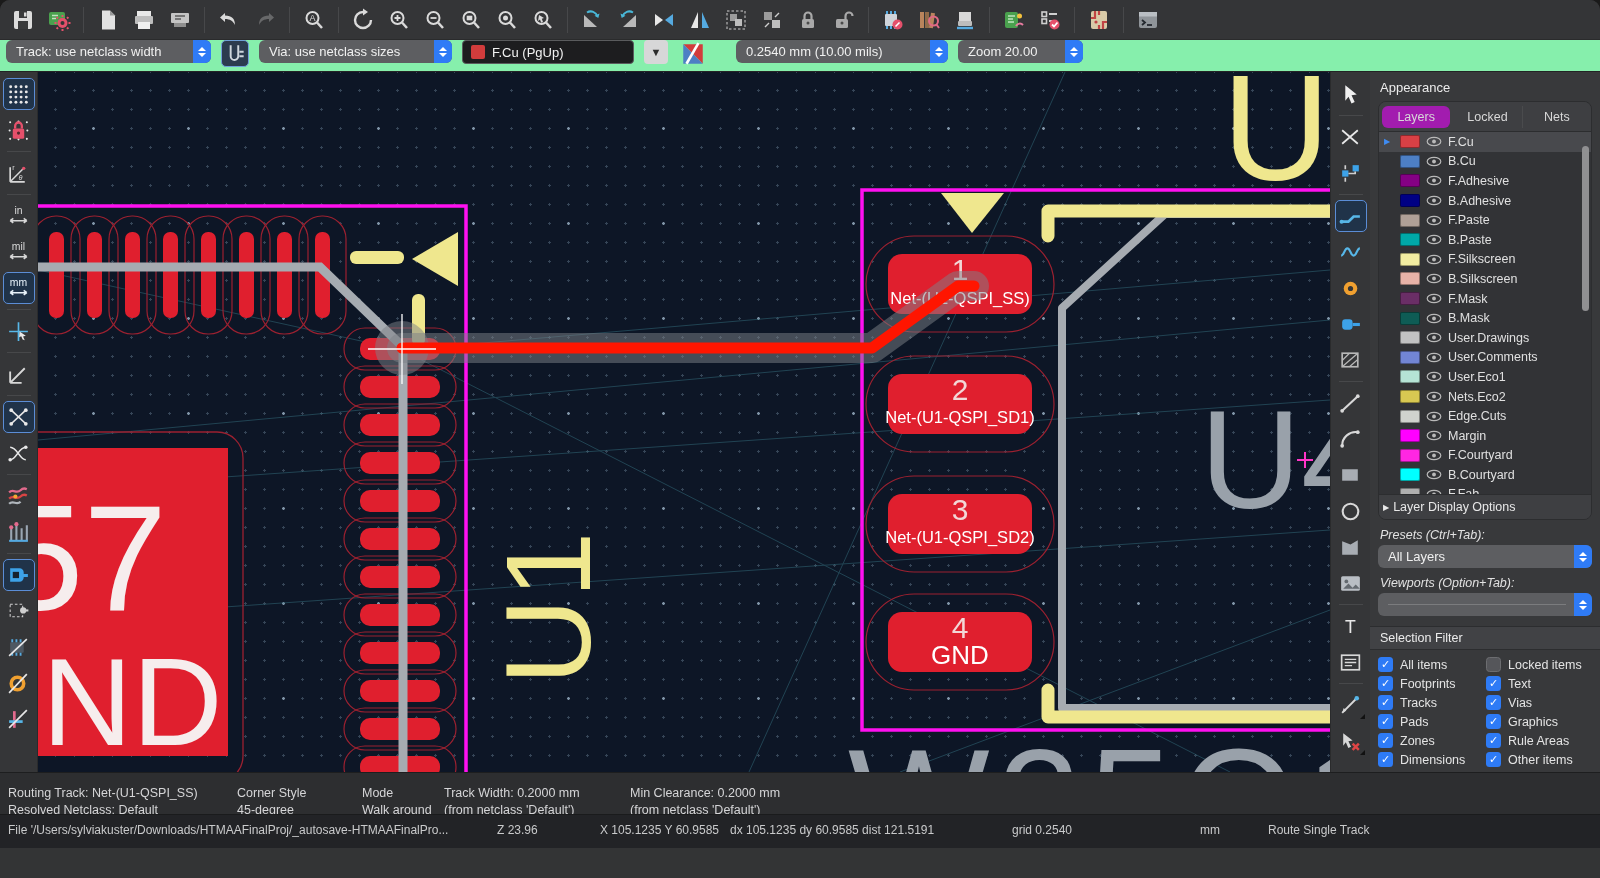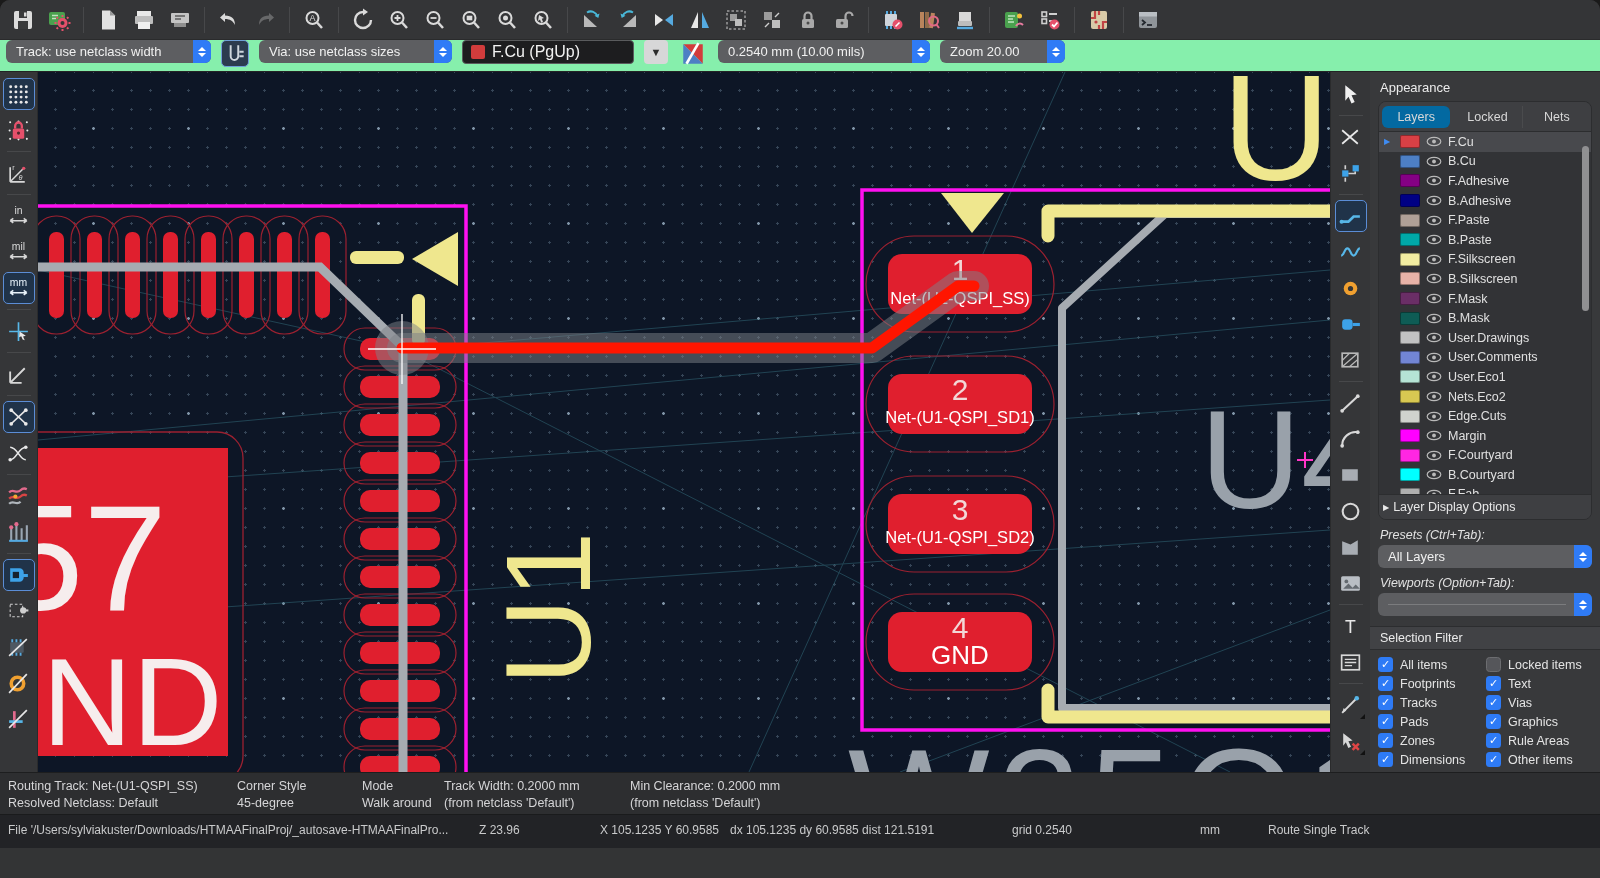--- a/index.html
+++ b/index.html
@@ -16,21 +16,21 @@
   .tb-sep{width:1px;height:26px;background:#47484a;margin:0 5px;}
   .tb-btn{width:34px;height:32px;border-radius:5px;display:flex;align-items:center;justify-content:center;}
   .tb-btn svg{width:24px;height:24px;}
   
   .toolbar-opts{height:32px;background:#86efac;display:flex;padding:0 6px;gap:10px;border-bottom:1px solid #232425;}
   .dd{height:23px;background:#5d5e61;border-radius:6px;display:flex;align-items:center;color:#f0f0f0;font-size:13px;padding-left:10px;position:relative;}
   .dd .stepper{margin-left:auto;width:18px;height:23px;background:#2f7bf6;border-radius:0 6px 6px 0;display:flex;flex-direction:column;align-items:center;justify-content:center;gap:2px;}
   .tri-up{width:0;height:0;border-left:4px solid transparent;border-right:4px solid transparent;border-bottom:4px solid #fff;}
   .tri-dn{width:0;height:0;border-left:4px solid transparent;border-right:4px solid transparent;border-top:4px solid #fff;}
   .opt-toggle{width:28px;height:27px;border:1px solid #6f9fd8;border-radius:5px;background:#2c3b4f;display:flex;align-items:center;justify-content:center;}
-  .layer-field{width:172px;height:24px;background:#1d1d1f;border:1px solid #5a5b5d;border-radius:4px;display:flex;align-items:center;gap:7px;padding:0 8px;color:#f2f2f2;font-size:16px;}
+  .layer-field{width:172px;height:24px;background:#1d1d1f;border:1px solid #5a5b5d;border-radius:4px;display:flex;align-items:center;gap:7px;padding:0 8px;color:#f2f2f2;font-size:13px;}
   .layer-swatch{width:14px;height:14px;background:#d23c3c;border-radius:2px;}
   .dd-arrow-btn{width:24px;height:24px;background:#d7d7d8;border-radius:4px;display:flex;align-items:center;justify-content:center;color:#2c2c2c;font-size:11px;}
   .pair-btn{width:30px;height:27px;display:flex;align-items:center;justify-content:center;}
   
   .workspace{display:flex;height:700px;}
   .side-toolbar{background:#353638;display:flex;flex-direction:column;align-items:center;padding-top:4px;}
   .side-toolbar.left{width:38px;border-right:1px solid #2a2b2c;}
   .side-toolbar.right{width:40px;border-left:1px solid #2a2b2c;}
   .st-btn{width:32px;height:32px;border-radius:5px;display:flex;align-items:center;justify-content:center;margin:2px 0;position:relative;}
   .st-btn svg{width:25px;height:25px;}
@@ -42,21 +42,21 @@
     background-image:radial-gradient(circle,rgba(190,215,235,.55) 1.2px,transparent 1.6px),radial-gradient(circle,rgba(160,190,215,.28) 1px,transparent 1.4px);
     background-size:95px 95px,19px 19px;background-position:8px 9px,8px 9px;overflow:hidden;}
   .canvas svg{position:absolute;inset:0;}
   
   .panel{width:230px;background:#38393b;color:#e4e4e4;font-size:12.5px;display:flex;flex-direction:column;padding:6px 8px 0 8px;overflow:hidden;}
   .panel-title{font-size:13px;color:#ececec;margin:2px 0 6px 2px;}
   .tabs-box{background:#3e3f42;border:1px solid #2c2d2f;border-radius:8px;overflow:hidden;}
   .tabs{display:flex;align-items:center;height:30px;background:#3e3f42;border-bottom:1px solid #2c2d2f;}
   .tab{flex:1;text-align:center;color:#d8d8d8;font-size:12.5px;padding:4px 0;border-right:1px solid #4a4b4d;}
   .tab:last-child{border-right:none;}
-  .tab.active{background:#0369a1;border-radius:6px;margin:0 3px;border-right:none;}
+  .tab.active{background:#a21caf;border-radius:6px;margin:0 3px;border-right:none;}
   .layers-list{background:#323336;height:362px;overflow:hidden;position:relative;}
   .lrow{display:flex;align-items:center;height:19.6px;padding:0 5px;gap:6px;}
   .lrow.sel{background:#48494d;}
   .larrow{width:10px;font-size:8px;color:#3f8cf3;flex:0 0 10px;}
   .lswatch{width:20px;height:13px;border-radius:2px;flex:0 0 20px;box-shadow:inset 0 0 0 1px rgba(0,0,0,.35);}
   .leye{flex:0 0 16px;display:flex;align-items:center;}
   .llabel{white-space:nowrap;color:#e0e0e0;font-size:12.5px;}
   .scrollthumb{position:absolute;right:2px;top:14px;width:7px;height:165px;background:#909092;border-radius:4px;}
   .ldo{display:flex;align-items:center;gap:4px;padding:5px 4px;color:#e8e8e8;background:#3e3f42;border-top:1px solid #2c2d2f;font-size:12.5px;}
   .ldo .arr{font-size:8px;}
@@ -65,21 +65,21 @@
   .sf-header{background:#414245;margin:10px -8px 0 -8px;padding:4px 10px;color:#ececec;border-top:1px solid #2c2d2f;border-bottom:1px solid #2c2d2f;}
   .sf-grid{display:flex;gap:4px;padding-top:5px;}
   .sf-col{display:flex;flex-direction:column;}
   .sf-col.c1{width:108px;}
   .sf-col.c2{width:110px;}
   .sf-item{display:flex;align-items:center;gap:7px;height:19px;white-space:nowrap;overflow:hidden;}
   .cb{width:15px;height:15px;border-radius:3.5px;background:#2e7bf6;color:#fff;font-size:11px;display:flex;align-items:center;justify-content:center;flex:0 0 15px;}
   .cb.un{background:#55565a;border:1px solid #6c6d70;color:transparent;}
   
   .router-bar{height:42px;background:#2d2e30;border-top:1px solid #1d1e1f;position:relative;color:#d5d5d7;font-size:12.5px;}
-  .router-bar .cell{position:absolute;top:5px;line-height:17px;white-space:nowrap;}
+  .router-bar .cell{position:absolute;top:12px;line-height:17px;white-space:nowrap;}
   .status-bar{height:34px;background:#222326;border-top:1px solid #1a1b1c;position:relative;color:#c9cacb;font-size:12px;}
   .status-bar span{position:absolute;top:8px;white-space:nowrap;}
 </style>
 </head>
 <body>
 
 <div class="window">
 
 
   <div class="toolbar-main" id="toolbar-main">
@@ -347,21 +347,21 @@
       <span>F.Cu (PgUp)</span>
     </div>
     <div class="dd-arrow-btn">▼</div>
     <div class="pair-btn">
       <svg viewBox="0 0 24 24" width="26" height="26">
           <path d="M3 3h18v18z" fill="#d23c3c"></path>
           <path d="M3 3v18h18z" fill="#4d7fc4"></path>
           <path d="M17 2 6 21" stroke="#fff" stroke-width="2.4"></path>
         </svg>
     </div>
-    <div class="dd" style="width:212px;margin-left:0">
+    <div class="dd" style="width:212px;margin-left:18px">
       <span>0.2540 mm (10.00 mils)</span>
       <span class="stepper">
           <span class="tri-up"></span>
           <span class="tri-dn"></span>
         </span>
     </div>
     <div class="dd" style="width:125px">
       <span>Zoom 20.00</span>
       <span class="stepper">
           <span class="tri-up"></span>
@@ -1101,20 +1101,20 @@
         <div>(from netclass 'Default')</div>
       </div>
     <div class="cell" style="left:630px">
         <div>Min Clearance: 0.2000 mm</div>
         <div>(from netclass 'Default')</div>
       </div>
   </div>
 
   <div class="status-bar">
     <span style="left:8px;max-width:460px;overflow:hidden;text-overflow:ellipsis">File '/Users/sylviakuster/Downloads/HTMAAFinalProj/_autosave-HTMAAFinalPro...</span>
-    <span style="left:479px">Z 23.96</span>
+    <span style="left:497px">Z 23.96</span>
     <span style="left:600px">X 105.1235  Y 60.9585</span>
     <span style="left:730px">dx 105.1235  dy 60.9585  dist 121.5191</span>
     <span style="left:1012px">grid 0.2540</span>
     <span style="left:1200px">mm</span>
     <span style="left:1268px">Route Single Track</span>
   </div>
 </div>
 
 </body></html>

